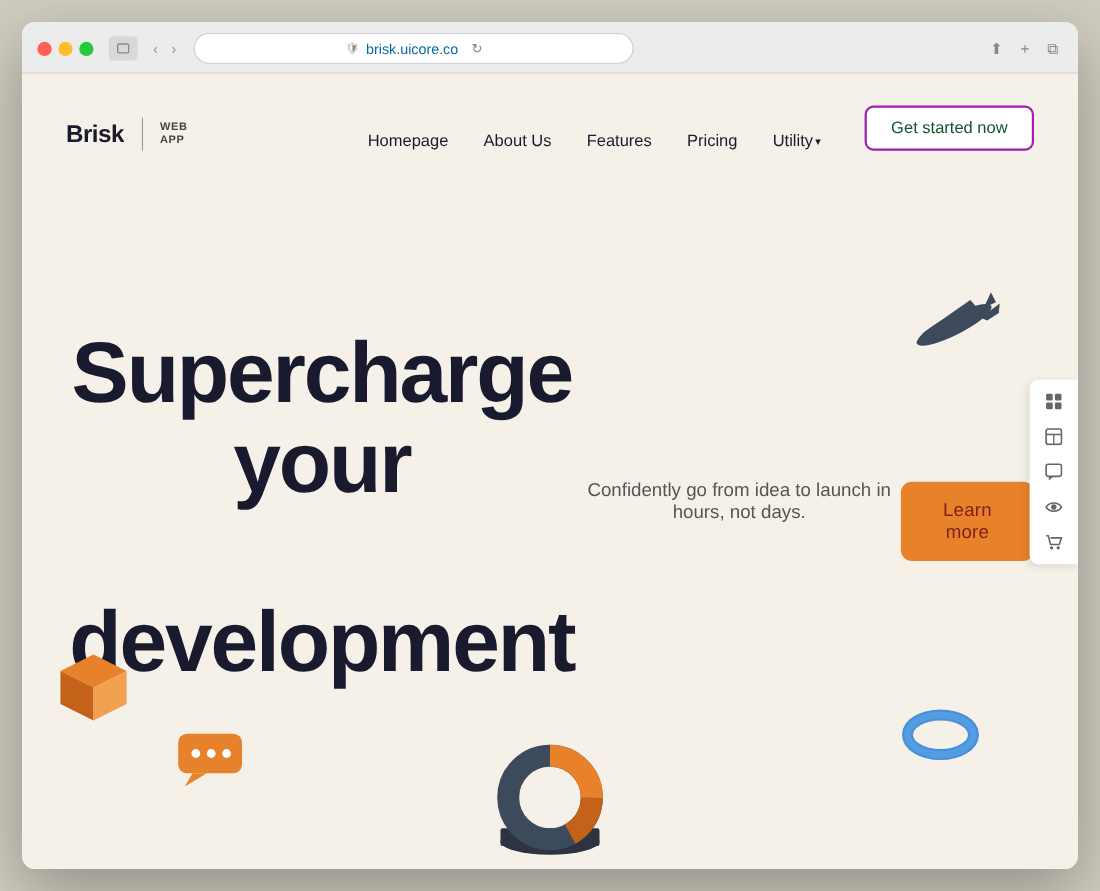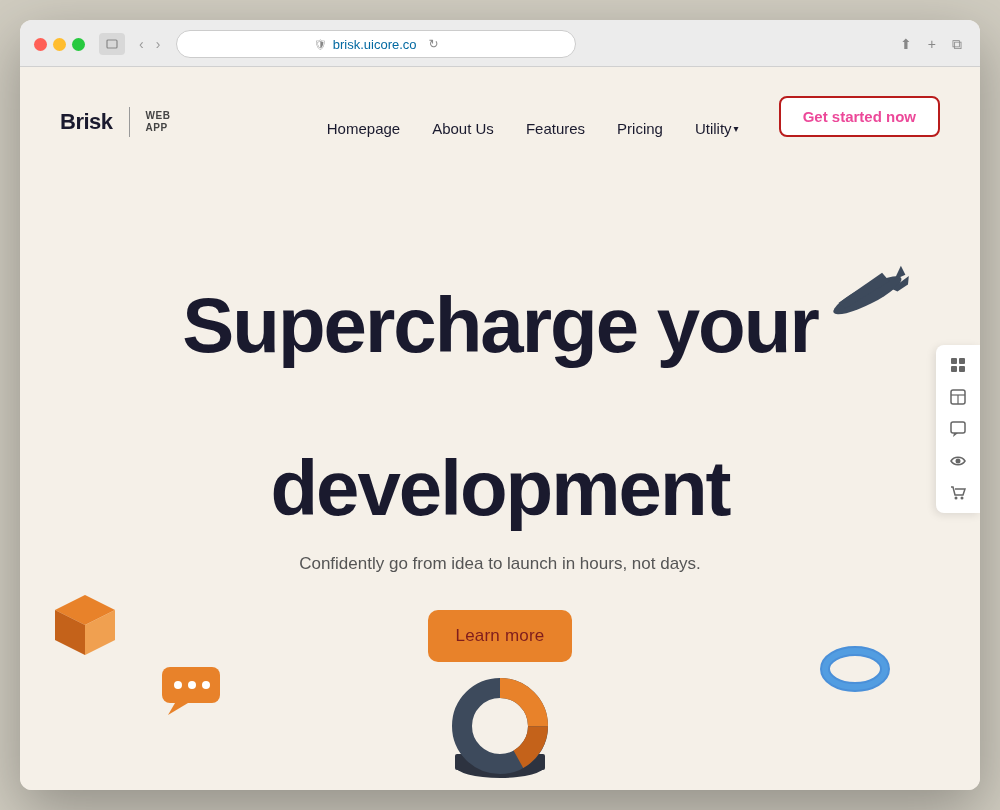--- a/index.html
+++ b/index.html
@@ -192,34 +192,33 @@
     }
 
     .nav-link-with-arrow {
       display: flex;
       align-items: center;
       gap: 2px;
     }
 
     .nav-cta {
       background: white;
-      border: 2px solid #b91c1c;
+      border: 2px solid #a21caf;
       border-radius: 8px;
       padding: 10px 22px;
       font-size: 15px;
-      font-weight: 700;
-      color: #ec4899;
+      font-weight: 400;
+      color: #14532d;
       cursor: pointer;
     }
 
     
     .hero {
       flex: 1;
       display: flex;
-      flex-direction: column;
       align-items: center;
       justify-content: center;
       text-align: center;
       padding: 20px 40px 0;
       position: relative;
     }
 
     .hero-title {
       font-size: 78px;
       font-weight: 800;

